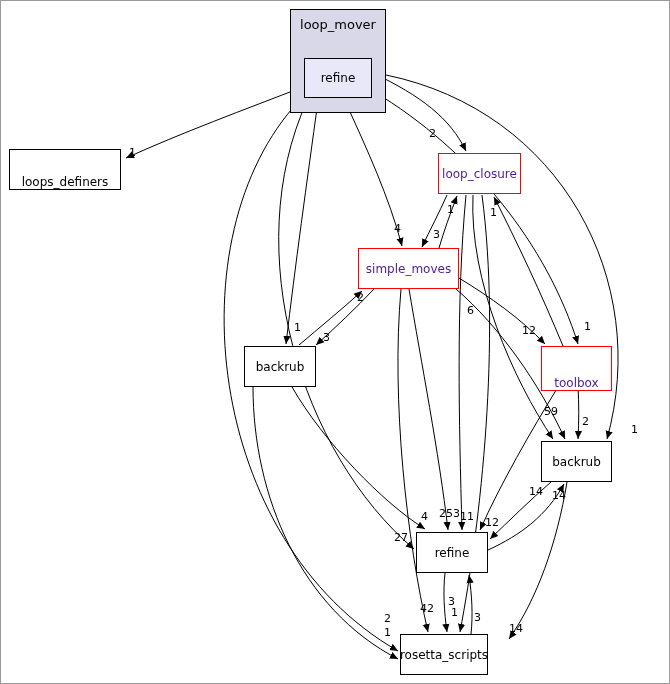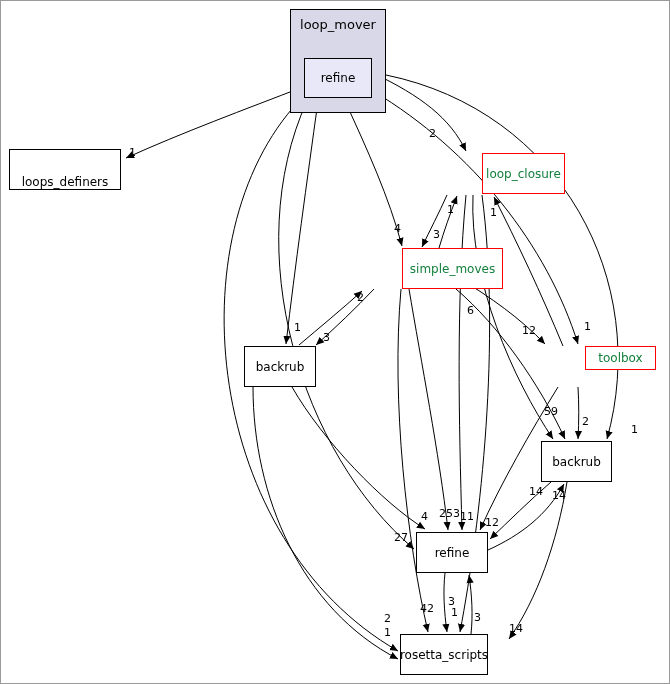--- a/index.html
+++ b/index.html
@@ -15,21 +15,21 @@
   #edges{position:absolute;left:0;top:0;width:670px;height:684px;}
   .node{
     position:absolute;
     background:#fff;
     border:1px solid #000;
     display:flex;align-items:center;justify-content:center;
     font-size:12px;color:#000;
     box-sizing:border-box;
     cursor:pointer;
   }
-  .node.red{border-color:#ff0000;color:#15803d;margin-left:44px;}
+  .node.red{border-color:#ff0000;color:#4c1d95;}
   .cluster{
     position:absolute;
     background:#d8d8e8;
     border:1px solid #000;
     box-sizing:border-box;
   }
   .cluster-label{
     position:absolute;left:0;top:7px;width:100%;
     text-align:center;font-size:13px;color:#000;
   }
@@ -127,21 +127,21 @@
     </div>
 
   <div class="node red" style="left:357px;top:247px;width:101px;height:41px;">
       <span>simple_moves</span>
     </div>
 
   <div class="node" style="left:243px;top:345px;width:72px;height:41px;">
       <span>backrub</span>
     </div>
 
-  <div class="node red" style="left:540px;top:345px;width:71px;height:24px;">
+  <div class="node red" style="left:540px;top:345px;width:71px;height:45px;align-items:flex-end;">
       <span>toolbox</span>
     </div>
 
   <div class="node" style="left:540px;top:440px;width:71px;height:41px;">
       <span>backrub</span>
     </div>
 
   <div class="node" style="left:415px;top:531px;width:72px;height:41px;">
       <span>refine</span>
     </div>

